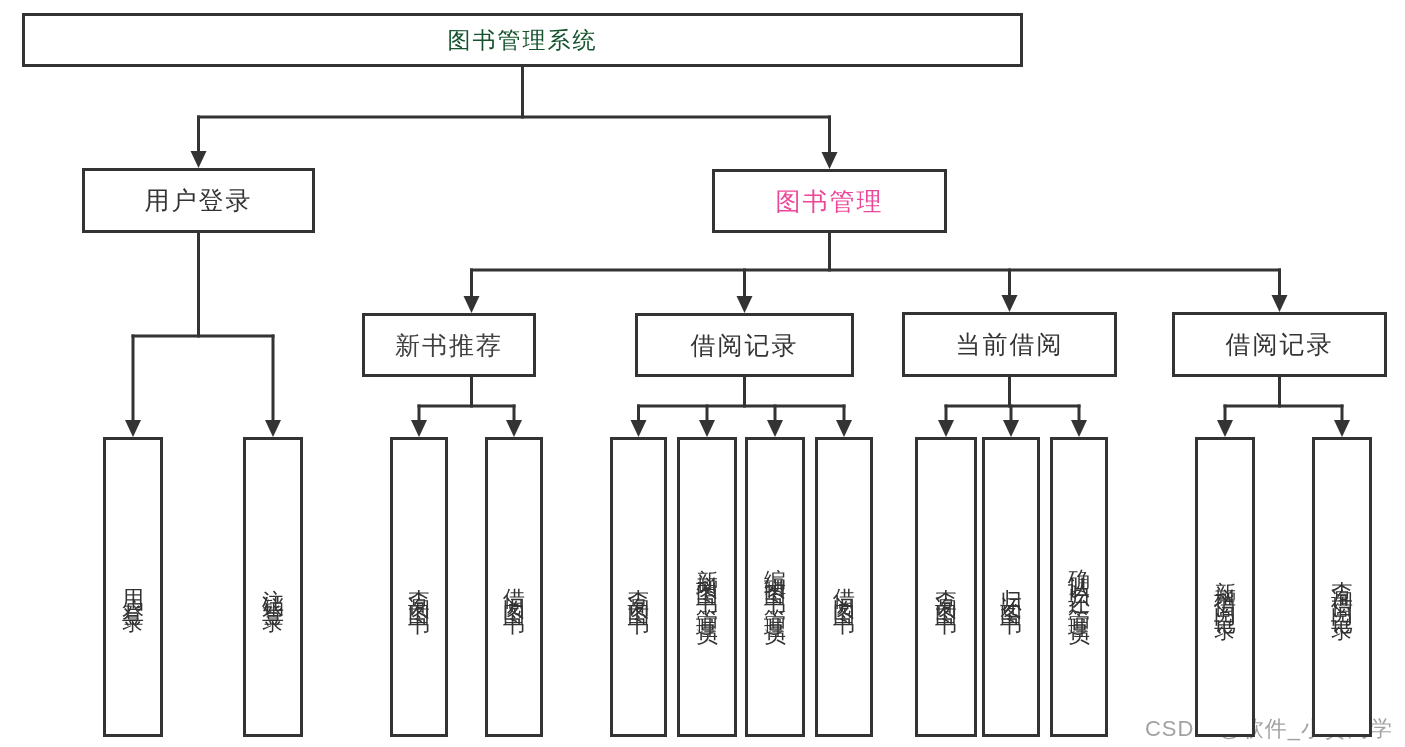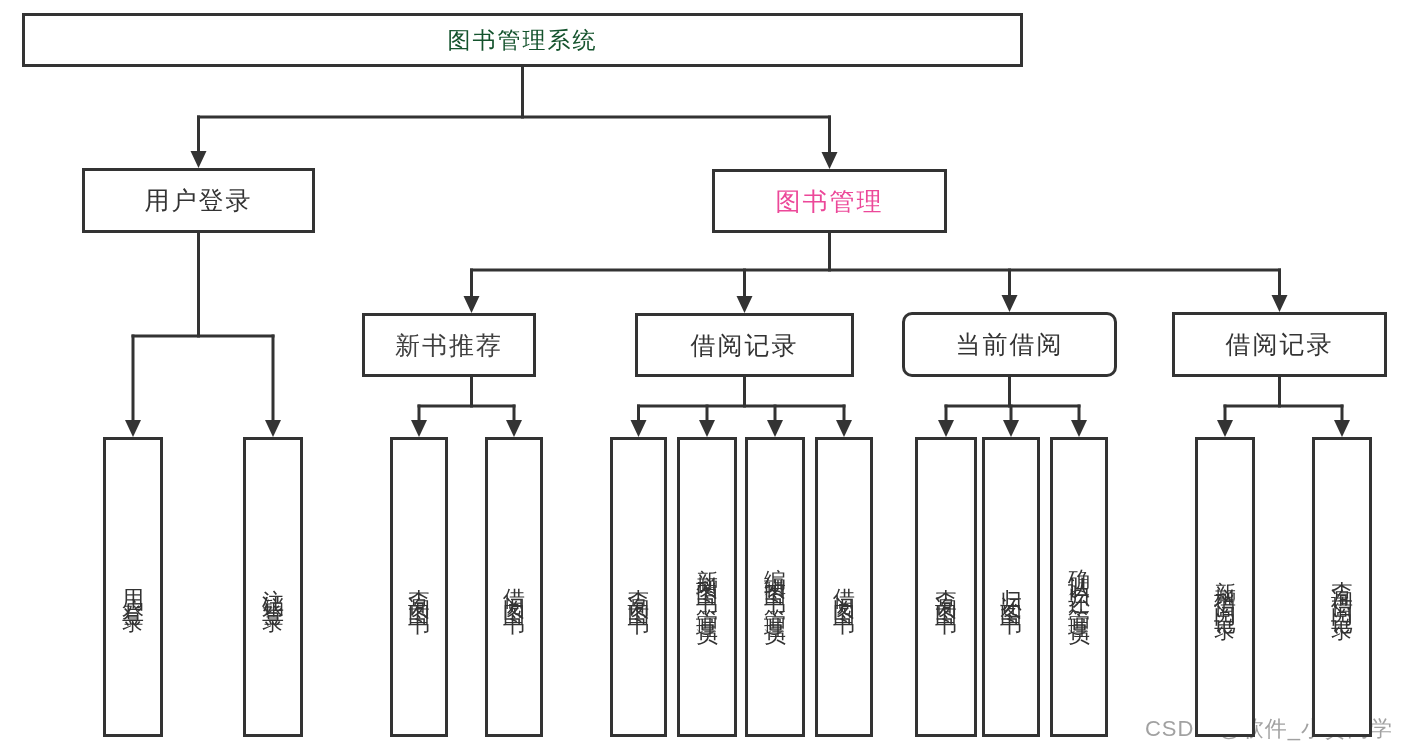--- a/index.html
+++ b/index.html
@@ -128,21 +128,21 @@
     </div>
     <div class="node" style="left: 712px; top: 169px; width: 235px; height: 64px; border-color: rgb(51, 51, 51); color: #ec4899;">
       <span class="label">图书管理</span>
     </div>
     <div class="node" style="left: 362px; top: 313px; width: 174px; height: 64px; border-color: rgb(51, 51, 51); color: #404040; text-align: right;">
       <span class="label">新书推荐</span>
     </div>
     <div class="node" style="left: 635px; top: 313px; width: 219px; height: 64px; border-color: rgb(51, 51, 51); color: rgb(51, 51, 51);">
       <span class="label">借阅记录</span>
     </div>
-    <div class="node" style="left: 902px; top: 312px; width: 215px; height: 65px; border-color: rgb(51, 51, 51); color: rgb(51, 51, 51); border-radius: 10px;">
+    <div class="node" style="left: 902px; top: 312px; width: 215px; height: 65px; border-color: rgb(51, 51, 51); color: rgb(51, 51, 51);">
       <span class="label">当前借阅</span>
     </div>
     <div class="node" style="left: 1172px; top: 312px; width: 215px; height: 65px; border-color: rgb(51, 51, 51); color: rgb(51, 51, 51);">
       <span class="label">借阅记录</span>
     </div>
     <div class="node vertical" style="left: 103px; top: 437px; width: 60px; height: 300px; border-color: rgb(51, 51, 51); color: rgb(51, 51, 51);">
       <span class="label">用户登录</span>
     </div>
     <div class="node vertical" style="left: 243px; top: 437px; width: 60px; height: 300px; border-color: rgb(51, 51, 51); color: rgb(51, 51, 51);">
       <span class="label">注销登录</span>

